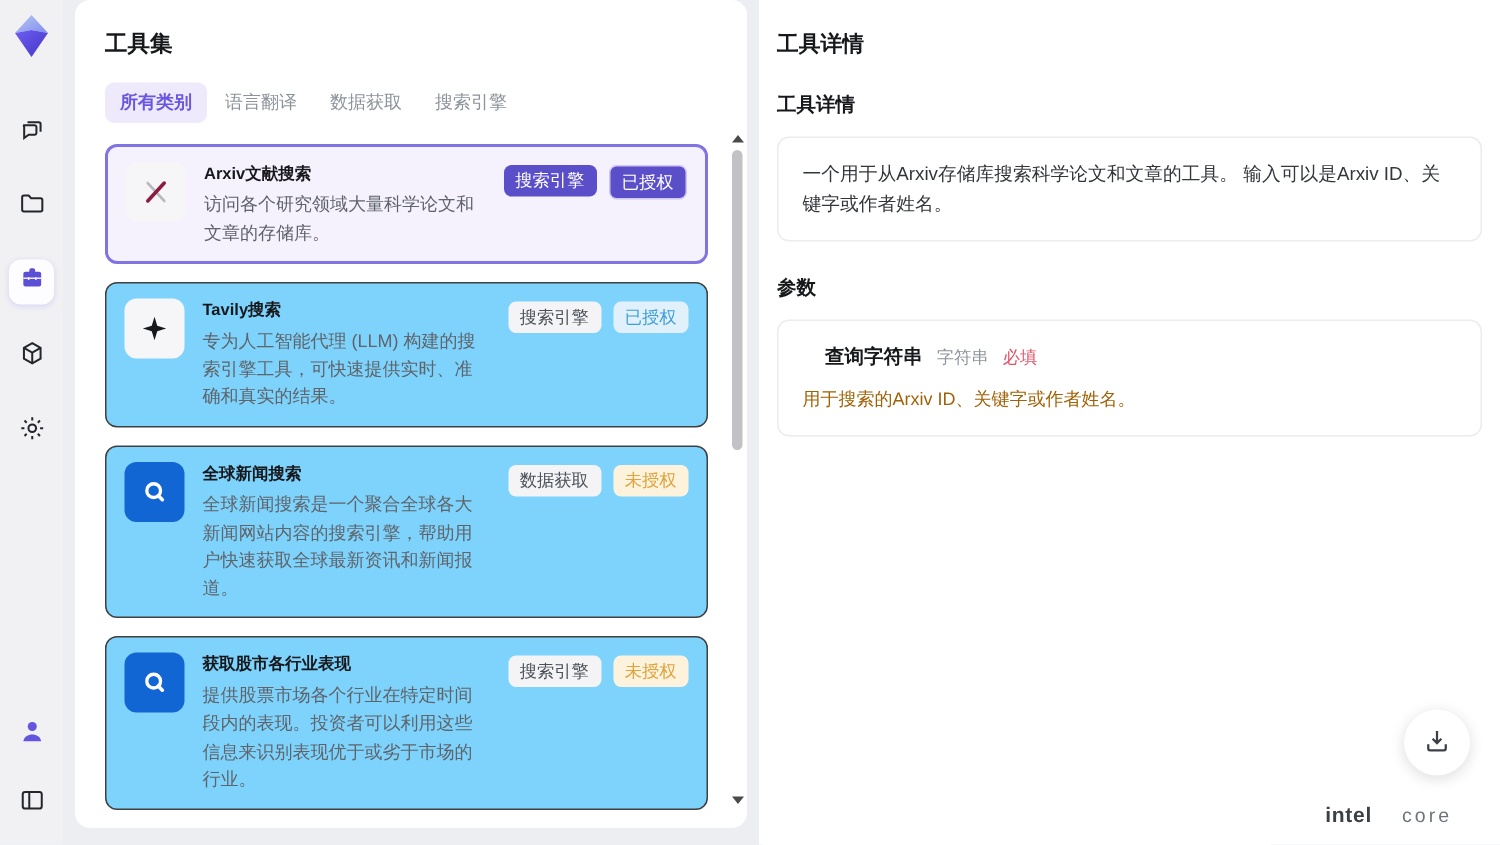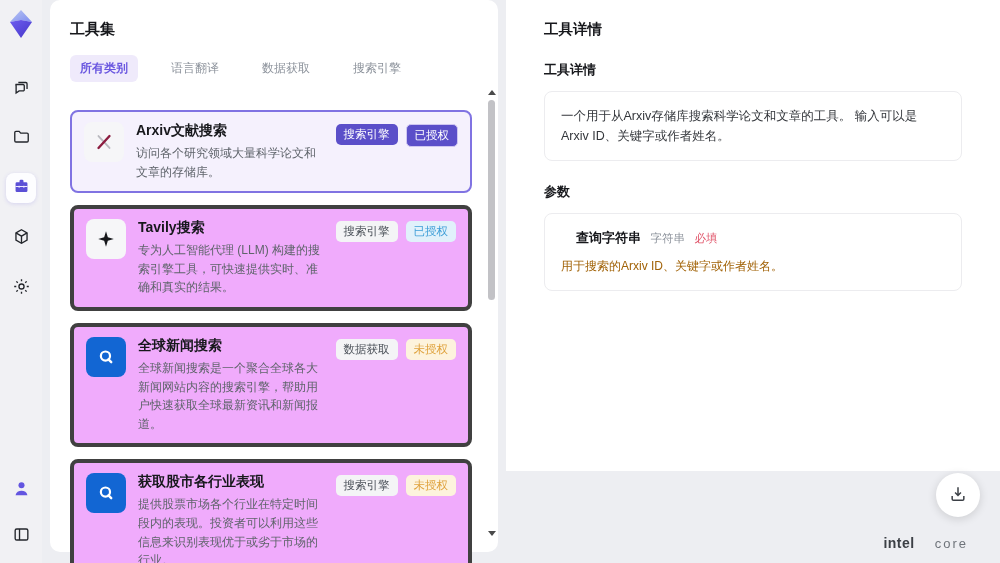--- a/index.html
+++ b/index.html
@@ -17,56 +17,56 @@
     border-radius:8px; cursor:pointer; }
   .nav-btn svg { width:19px; height:19px; }
   .nav-btn.active { background:#fdfdff; box-shadow:0 1px 4px rgba(90,80,220,.18); }
   .sidebar .spacer { flex:1; }
   .bottom-nav { display:flex; flex-direction:column; gap:16px; align-items:center; }
 
   
   .left-panel { position:absolute; left:50px; top:0; width:448px; height:552px;
     background:#ffffff; border-radius:10px; padding:20px 8px 0 20px; }
   .panel-title { font-size:15px; font-weight:bold; margin-bottom:16px; }
-  .tabs { display:flex; gap:23px; margin-bottom:28px; }
+  .tabs { display:flex; gap:2px; margin-bottom:14px; }
   .tab { font-size:12px; color:#8d939c; padding:5px 10px; border-radius:6px; cursor:pointer; white-space:nowrap; }
   .tab.active { background:#efeafb; color:#6a57e0; font-weight:bold; }
 
   .tool-list { height:462px; overflow:hidden; padding-right:18px; position:relative; }
-  .tool-card { display:flex; gap:12px; background:#f0abfc; border:4px solid #404040;
+  .tool-card { display:flex; gap:12px; background:#7dd3fc; border:1px solid #404040;
     border-radius:8px; padding:10px 12px; margin-bottom:12px; cursor:pointer; position:relative; }
   .tool-card.selected { border:2px solid #8073e2; background:#f5f1fd; }
   .tool-icon { flex:0 0 40px; width:40px; height:40px; border-radius:8px; background:#f6f6f8;
     display:flex; align-items:center; justify-content:center; }
   .tool-icon svg { width:22px; height:22px; }
   .tool-icon.blue { background:#1266d3; }
   .tool-body { flex:1; min-width:0; }
-  .tool-title { font-size:14px; font-weight:bold; margin-bottom:4px; }
+  .tool-title { font-size:11px; font-weight:bold; margin-bottom:4px; }
   .tool-desc { font-size:12px; color:#5f646b; line-height:1.55; }
   .tool-tags { display:flex; gap:8px; align-items:flex-start; padding-top:2px; }
   .tag { font-size:11.5px; padding:3px 8px; border-radius:5px; white-space:nowrap; }
   .tag.cat { background:#f4f4f6; color:#4b5159; }
   .tag.status.authorized { background:#e1f1fb; color:#3f9fd8; }
   .tag.status.unauthorized { background:#fdf3dd; color:#dfa23d; }
   .tool-card.selected .tag { background:#5b4fc9; color:#ffffff; }
   .tool-card.selected .tag.status { border:1px solid #cfc6f2; }
 
   
   .scrollbar { position:absolute; right:2px; top:88px; bottom:14px; width:9px; }
   .sb-arrow { position:absolute; left:1px; width:0; height:0; cursor:pointer; }
   .sb-arrow.up { top:2px; border-left:4px solid transparent; border-right:4px solid transparent;
     border-bottom:5px solid #4a4a4a; }
   .sb-arrow.down { bottom:2px; border-left:4px solid transparent; border-right:4px solid transparent;
     border-top:5px solid #4a4a4a; }
   .sb-thumb { position:absolute; top:12px; left:1px; width:7px; height:200px;
     background:#c2c2c6; border-radius:4px; cursor:grab; }
 
   
-  .right-panel { position:absolute; left:506px; top:0; width:494px; height:471px;
-    background:#ffffff; padding:20px 38px; }
+  .right-panel { position:absolute; left:506px; top:0; width:494px; height:563px;
+    background:#ffffff; padding:20px 12px; }
   .details-title { font-size:14.5px; font-weight:bold; margin-bottom:22px; }
   .section-h { font-size:13px; font-weight:bold; margin-bottom:12px; }
   .info-box { border:1px solid #ececef; border-radius:8px; padding:14px 16px;
     font-size:12.5px; color:#33363b; line-height:1.6; margin-bottom:22px; background:#fff; }
   .param-line { margin-bottom:8px; }
   .param-name { font-size:13px; font-weight:bold; color:#17181c;margin-left:15px; }
   .param-type { font-size:11.5px; color:#8d939c; margin-left:6px; }
   .param-req { font-size:11.5px; color:#e0556a; margin-left:6px; }
   .param-desc { font-size:12px; color:#a16207; }
 

